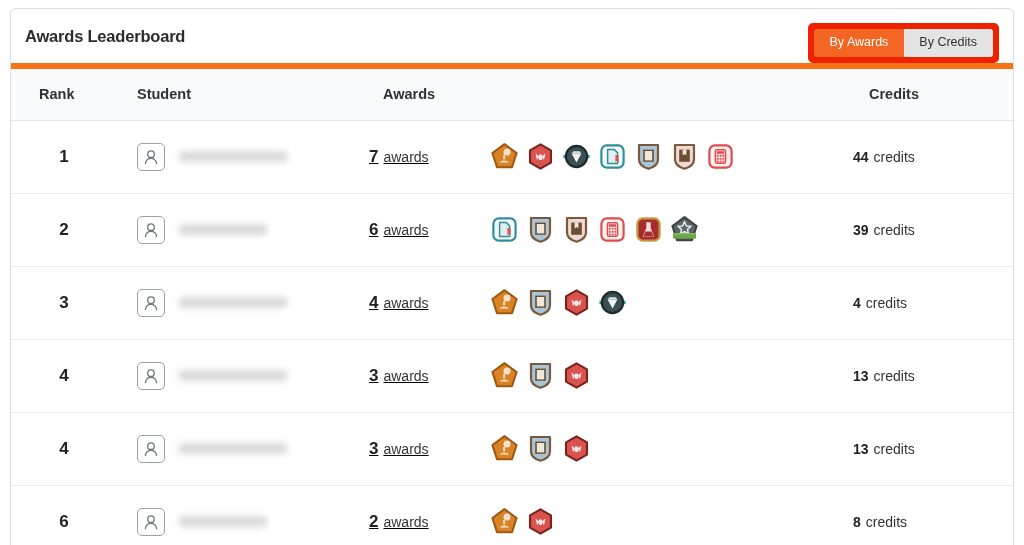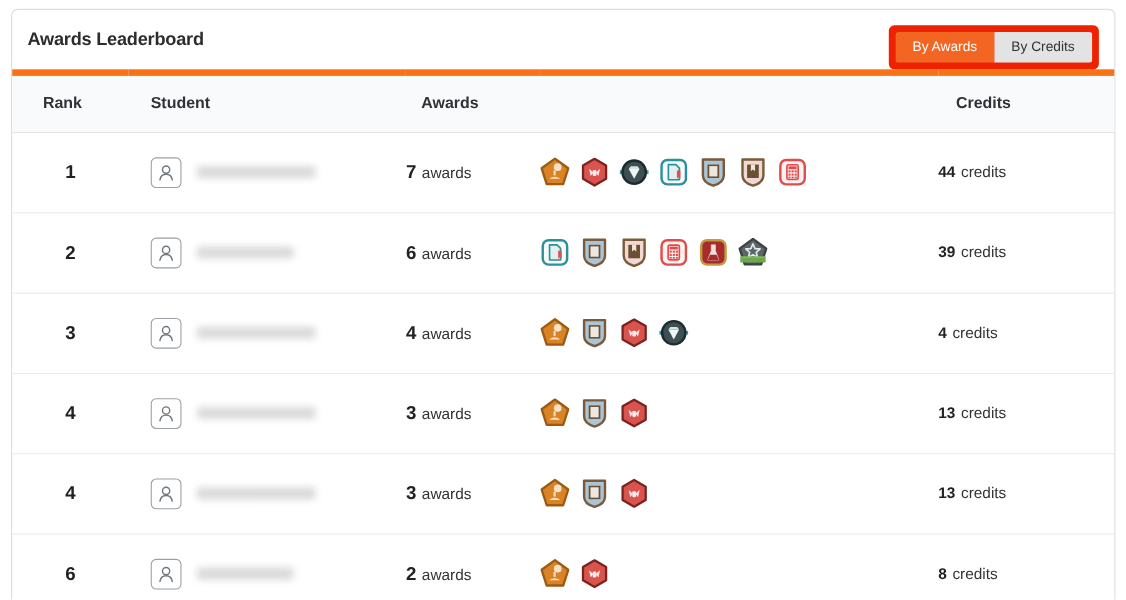--- a/index.html
+++ b/index.html
@@ -137,21 +137,21 @@
     width: 108px;
     height: 11px;
     border-radius: 3px;
     background: #d8d8d8;
     filter: blur(3.2px);
     opacity: 0.95;
   }
   .name-blur.short { width: 88px; }
 
   
-  .awards-cell { padding-left: 14px; white-space: nowrap; }
+  .awards-cell { padding-left: 14px; white-space: nowrap; text-decoration: underline; }
   .aw-num { font-size: 17px; font-weight: bold; color: #222222; }
   .aw-lbl { font-size: 14px; color: #333333; margin-left: 5px; }
 
   
   .credits-cell { padding-left: 16px; white-space: nowrap; }
   .cr-num { font-size: 14px; font-weight: bold; color: #222222; }
   .cr-lbl { font-size: 14px; color: #333333; margin-left: 5px; }
 
   
   .badges-cell { padding-left: 11px; }

